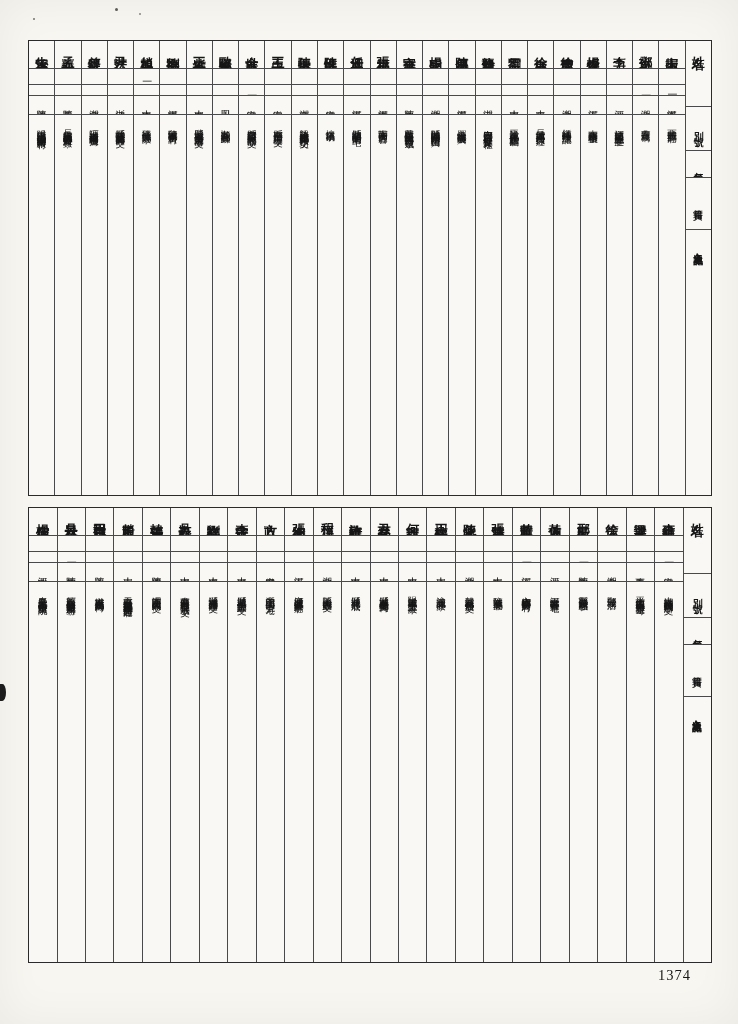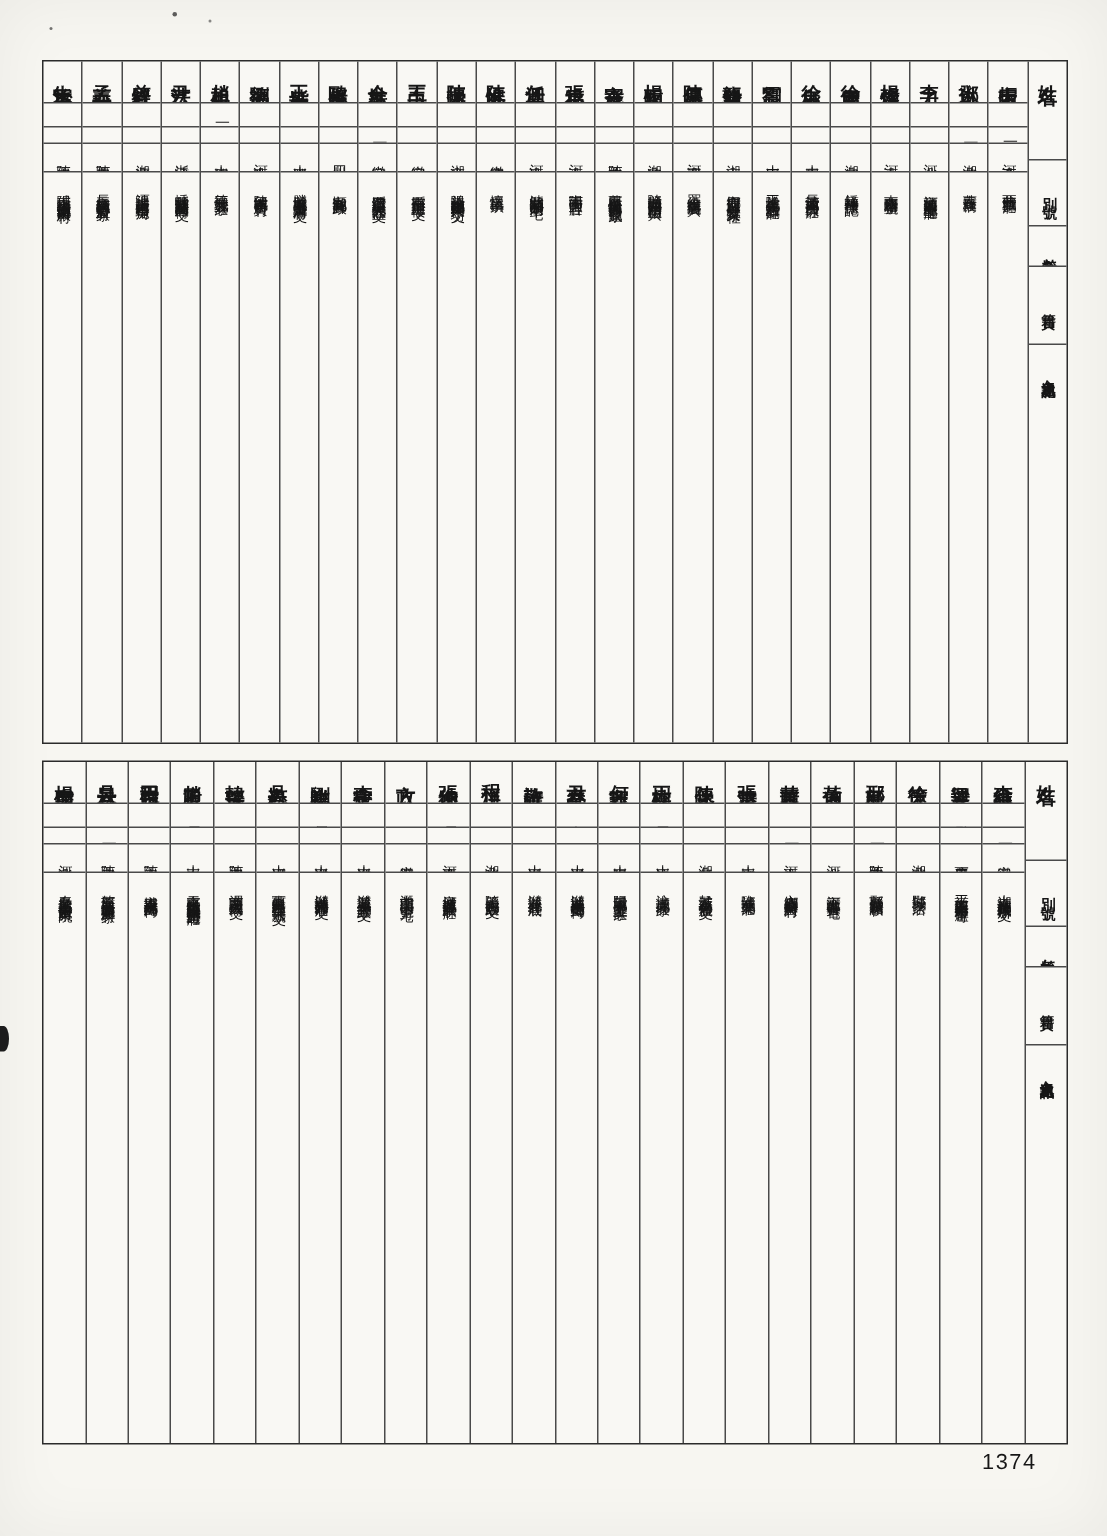--- a/index.html
+++ b/index.html
@@ -49,21 +49,21 @@
 
   .col.header .vtext { font-weight:bold; }
   .header-name    { font-size:12px;  letter-spacing:0.5em; }
   .header-alias   { font-size:11px;  letter-spacing:0.55em; }
   .header-age     { font-size:10.5px; letter-spacing:0.1em; }
   .header-native  { font-size:11px;  letter-spacing:0.85em; }
   .header-address { font-size:11.5px; letter-spacing:2.6em; height:auto !important; padding-top:8px; }
 
   .page-num {
     position:absolute; top:967px; right:47px;
-    font-family:Liberation Sans, sans-serif; font-size:14.5px; letter-spacing:1px;
+    font-family:Liberation Serif, serif; font-size:14.5px; letter-spacing:1px;
   }
 
   .artifact { position:absolute; background:#1c1c1c; }
   .blob-left { left:0; top:684px; width:6px; height:17px; border-radius:0 60% 60% 0 / 0 50% 50% 0; }
   .speck-1 { left:115px; top:8px;  width:3px; height:3px; border-radius:50%; opacity:.7; }
   .speck-2 { left:33px;  top:18px; width:2px; height:2px; border-radius:50%; opacity:.6; }
   .speck-3 { left:139px; top:13px; width:2px; height:2px; border-radius:50%; opacity:.5; }
 </style>
 </head>
 <body>

